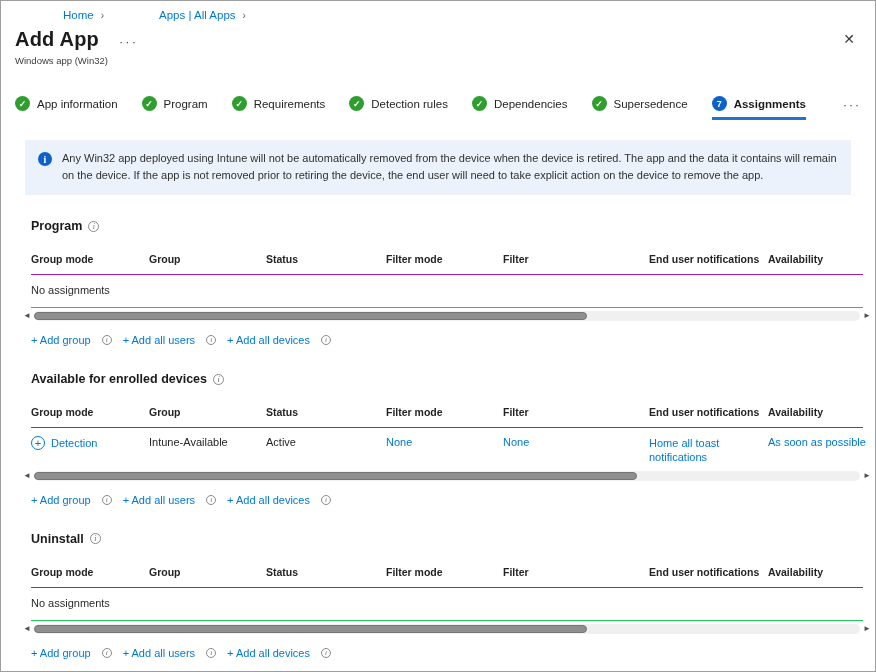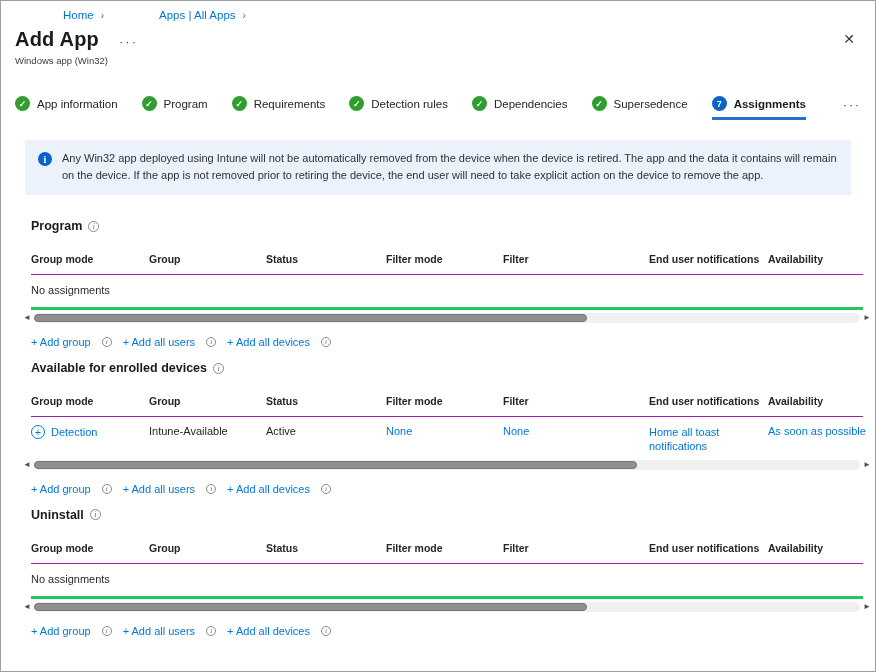--- a/index.html
+++ b/index.html
@@ -36,29 +36,29 @@
   .tabs-more { margin-left: auto; color: #3a3a3a; font-size: 12px; letter-spacing: 2px; padding-bottom: 8px; cursor: pointer; }
 
   
   .banner { margin: 20px 10px 0 10px; background: #ebf2fb; padding: 10px 14px 11px 13px; display: flex; gap: 10px; align-items: flex-start; }
   .banner .info-blue { width: 14px; height: 14px; border-radius: 50%; background: #0d62c9; color: #fff; font-size: 10px; font-weight: 700; font-family: "Liberation Serif", serif; display: inline-flex; align-items: center; justify-content: center; flex: none; margin-top: 2px; }
   .banner-text { font-size: 11px; line-height: 1.55; color: #323130; }
 
   
   .content { margin-left: 16px; width: 832px; }
   .sec-head { display: flex; align-items: center; gap: 6px; margin-top: 24px; }
-  .sec-head.later { margin-top: 13px; }
+  .sec-head.later { margin-top: 26px; }
   .sec-title { font-size: 12.5px; font-weight: 700; color: #1b1b1b; }
   .info-gray { width: 11px; height: 11px; border-radius: 50%; border: 1px solid #8a8a8a; color: #6a6a6a; font-size: 8px; font-family: "Liberation Serif", serif; font-style: italic; display: inline-flex; align-items: center; justify-content: center; flex: none; cursor: pointer; }
   .info-gray.sm { width: 10px; height: 10px; font-size: 7px; }
 
   .grid-row { display: grid; grid-template-columns: 118px 117px 120px 117px 146px 119px 1fr; }
   .thead { margin-top: 20px; font-size: 10.5px; font-weight: 700; padding-bottom: 9px; border-bottom: 1px solid #a21caf; }
   .thead span { white-space: nowrap; }
-  .empty-row { font-size: 11px; padding: 9px 0 11px 0; border-bottom: 3px solid #22c55e; color: #2b2b2b; }
+  .empty-row { font-size: 11px; padding: 9px 0 11px 0; border-bottom: 1px solid #22c55e; color: #2b2b2b; }
   .data-row { font-size: 11px; padding: 8px 0 3px 0; align-items: start; }
   .cell-link { color: #0078d4; text-decoration: none; cursor: pointer; }
   .cell-flex { display: flex; align-items: center; gap: 6px; }
   .plus-circle { width: 14px; height: 14px; border-radius: 50%; border: 1px solid #0078d4; color: #0078d4; font-size: 11px; display: inline-flex; align-items: center; justify-content: center; flex: none; line-height: 1; }
   .cell-wrap { padding-right: 14px; line-height: 1.3; }
   .nowrap { white-space: nowrap; }
 
   
   .scrollbar { display: flex; align-items: center; width: 848px; margin-left: -8px; margin-top: 2px; height: 12px; }
   .scrollbar .arr { font-size: 8px; color: #4f4f4f; line-height: 1; cursor: pointer; }

